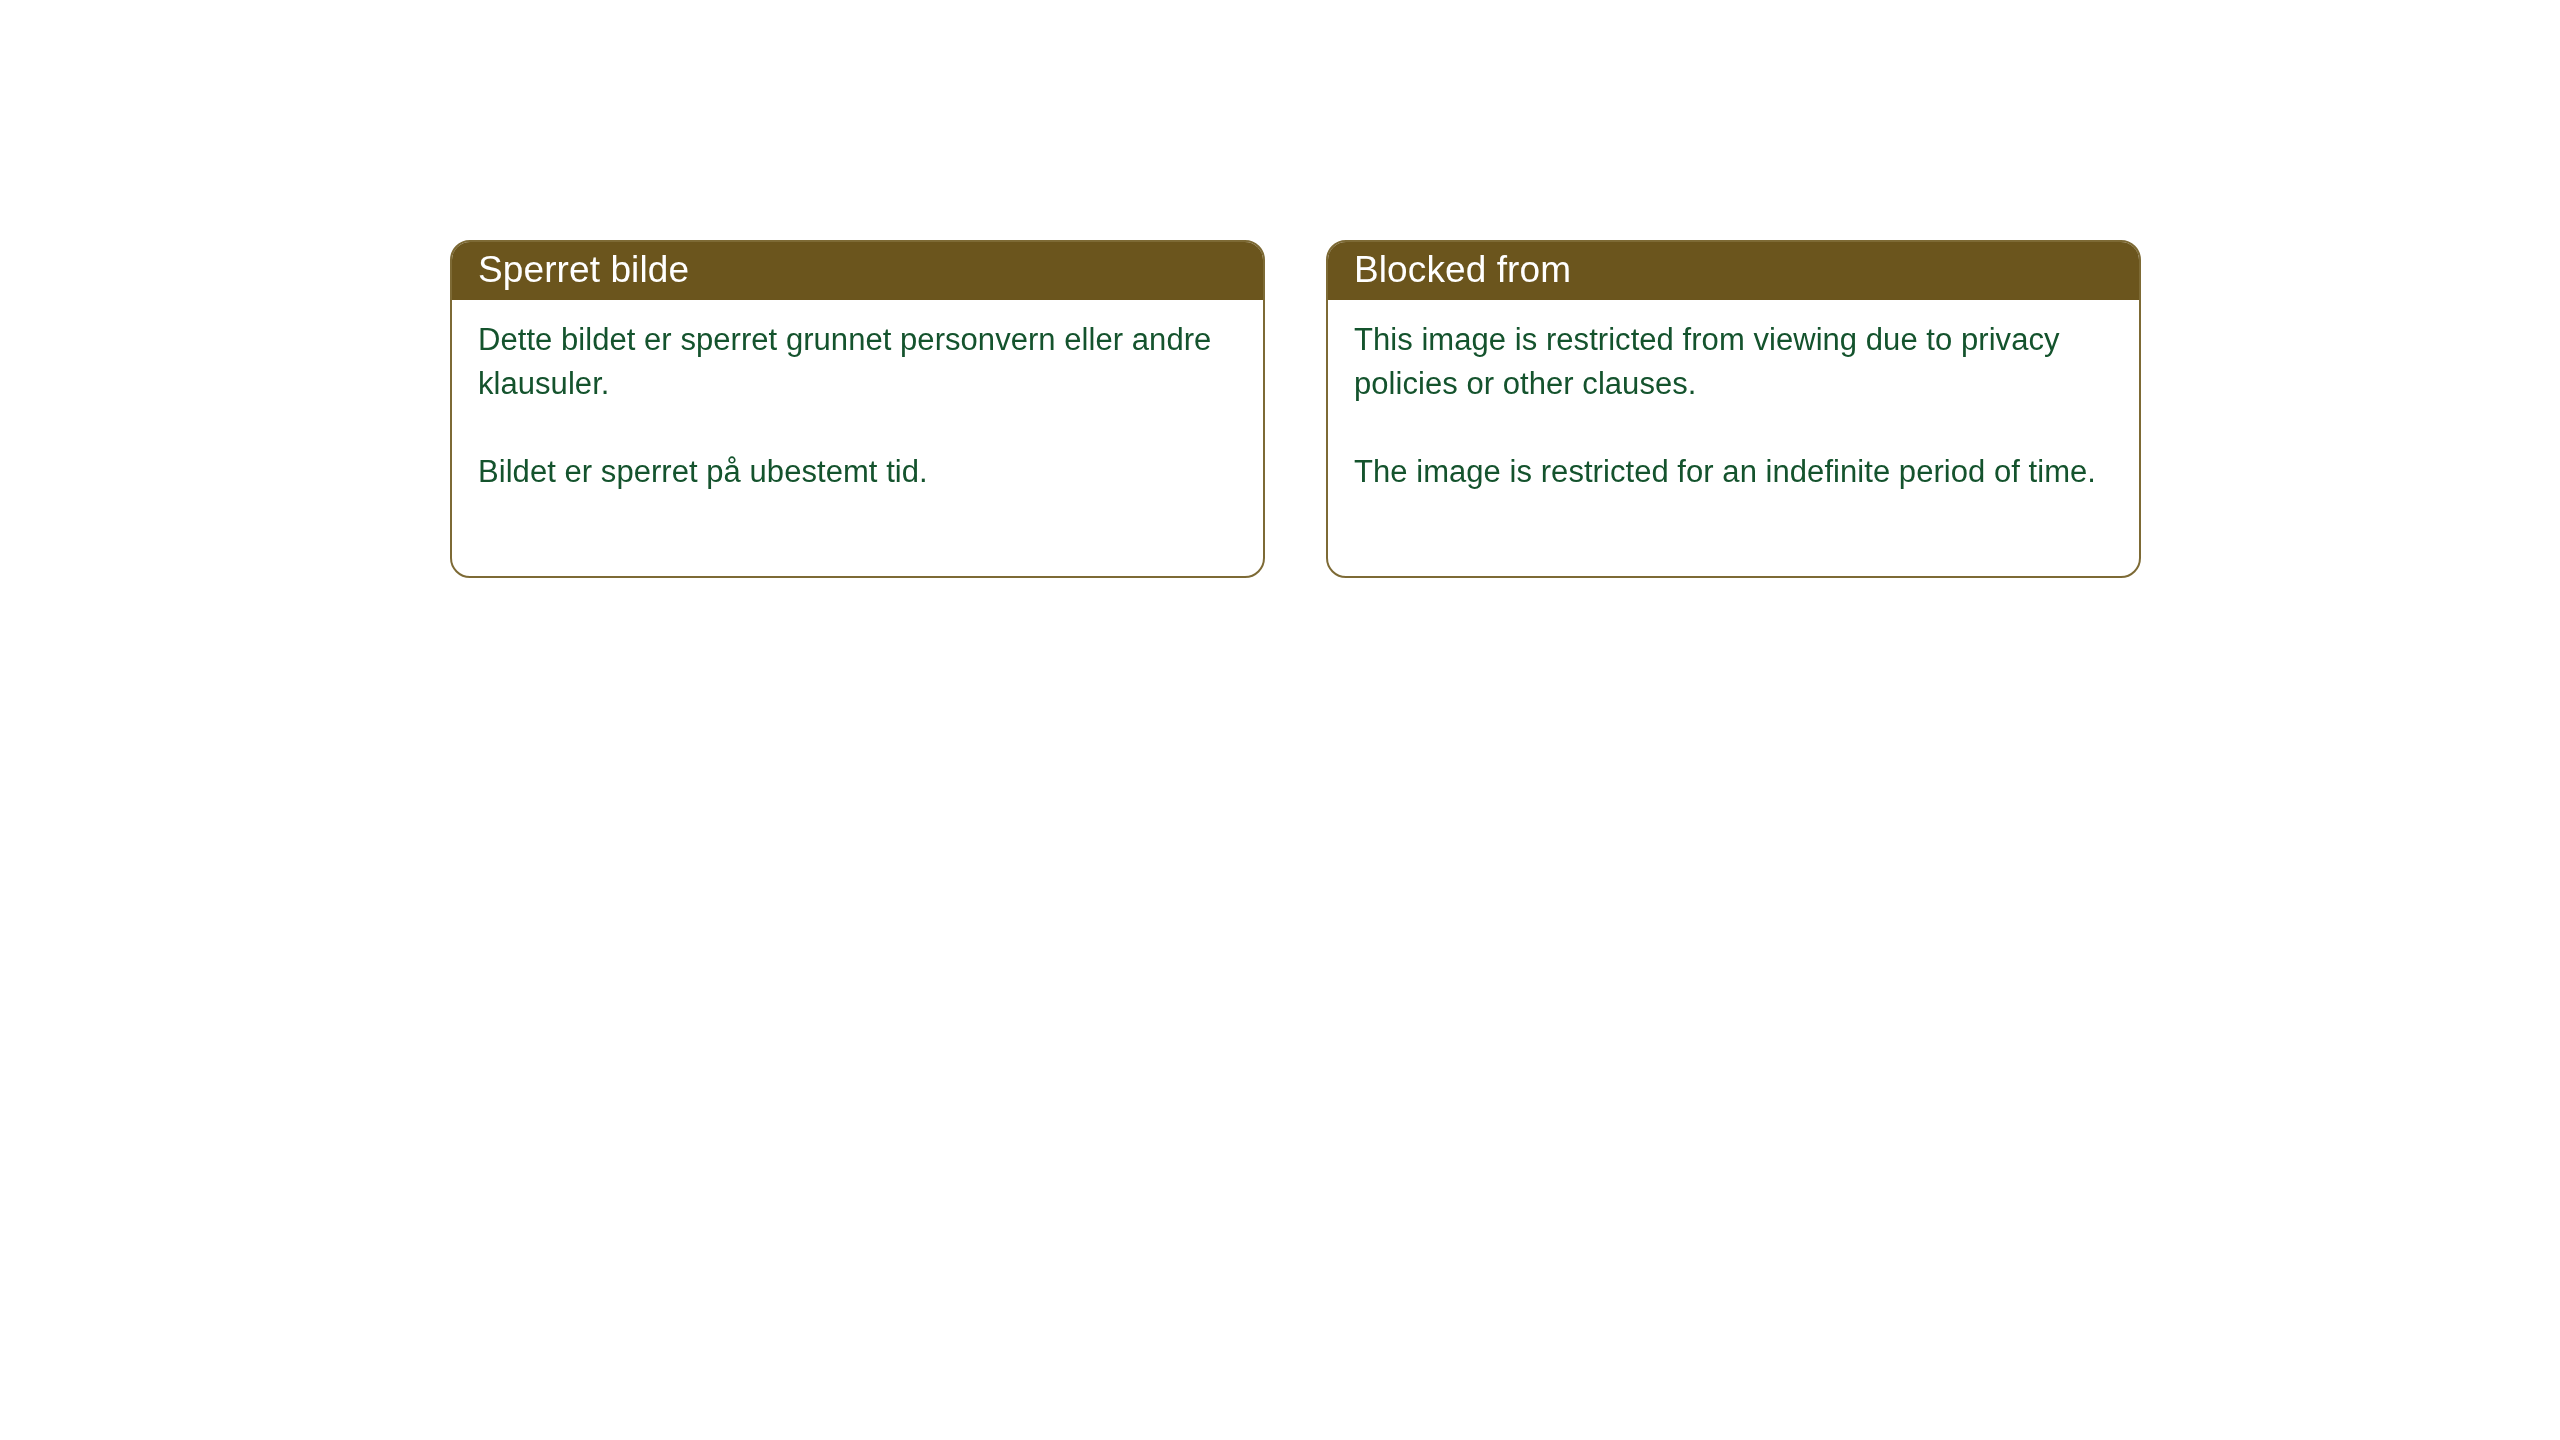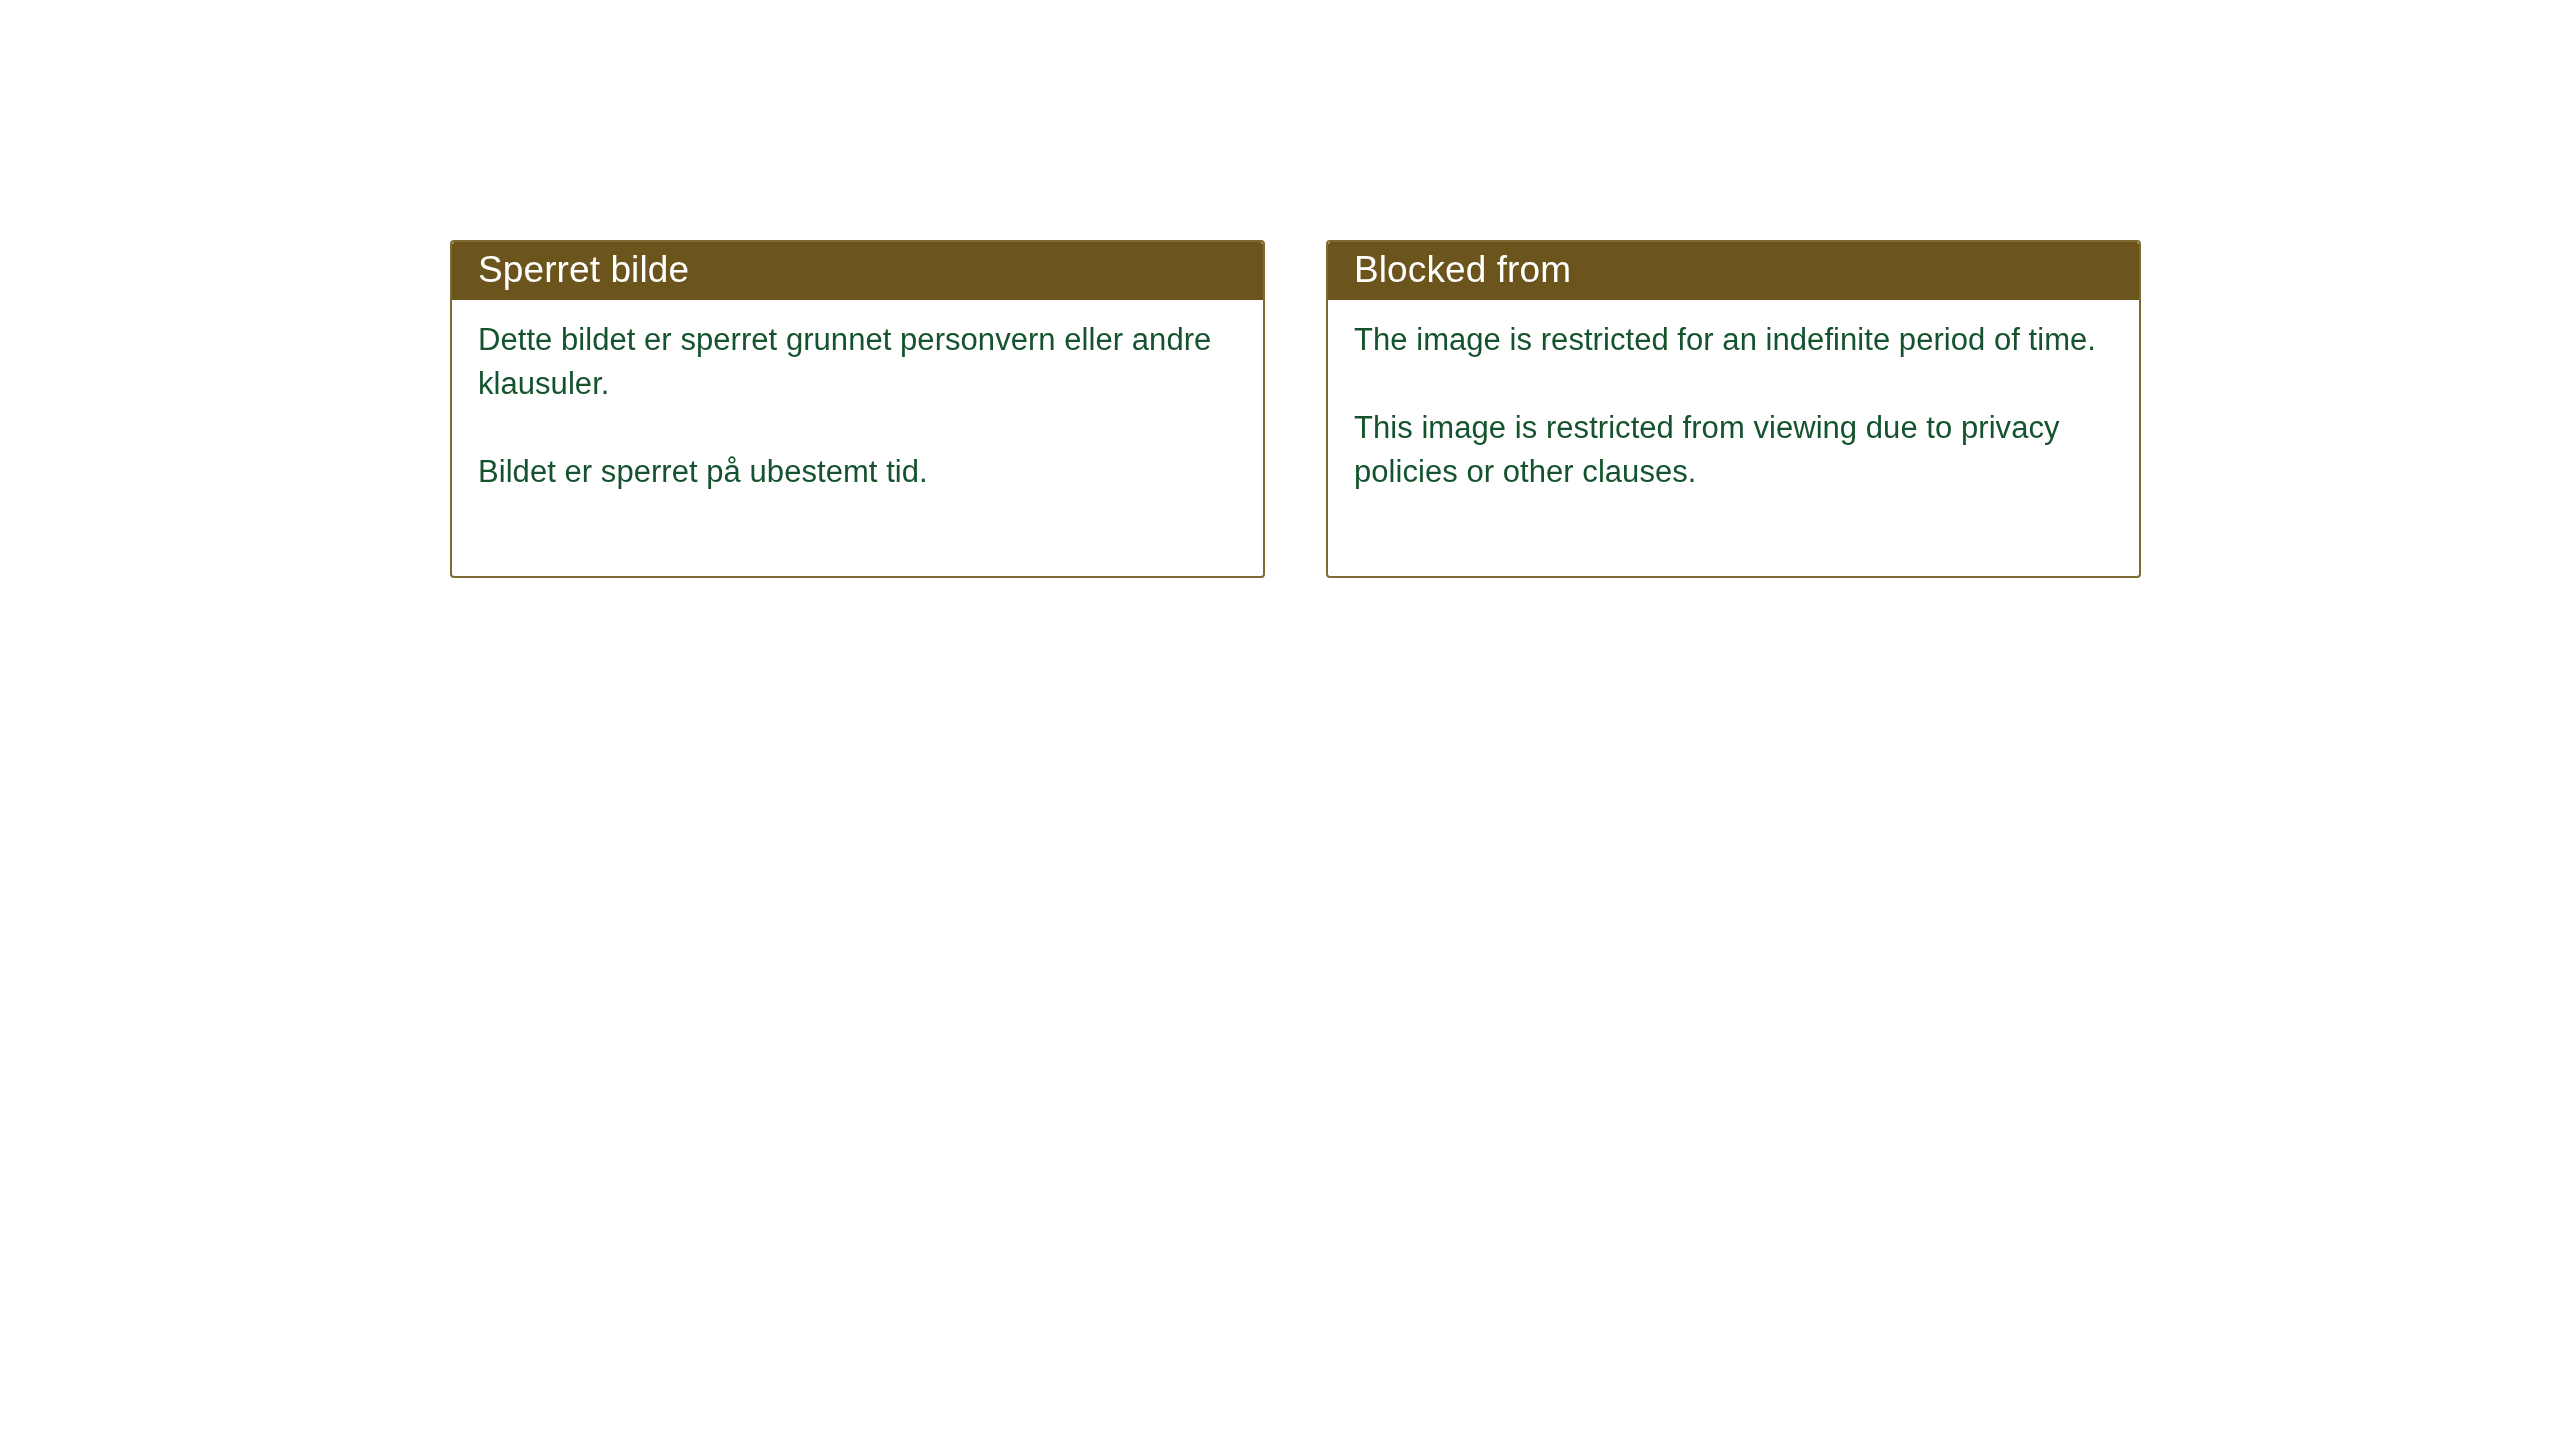--- a/index.html
+++ b/index.html
@@ -32,21 +32,21 @@
     gap: 61px;
   }
 
   .card {
     position: relative;
     width: 815px;
     height: 338px;
     box-sizing: border-box;
     background: #ffffff;
     border: 2px solid #7d6a35;
-    border-radius: 4px;
+    border-radius: 20px;
     display: flex;
     flex-direction: column;
     overflow: hidden;
   }
 
   .card-header {
     flex: 0 0 auto;
     height: 60px;
     background: #6b551d;
     border-top-left-radius: 10px;
@@ -101,19 +101,19 @@
         <p class="card-paragraph">Dette bildet er sperret grunnet personvern eller andre klausuler.</p>
         <p class="card-paragraph">Bildet er sperret på ubestemt tid.</p>
       </div>
     </section>
 
     <section class="card">
       <header class="card-header">
         <h2 class="card-title">Blocked from</h2>
       </header>
       <div class="card-body">
+        <p class="card-paragraph">This image is restricted from viewing due to privacy policies or other clauses.</p>
         <p class="card-paragraph">The image is restricted for an indefinite period of time.</p>
-        <p class="card-paragraph">This image is restricted from viewing due to privacy policies or other clauses.</p>
       </div>
     </section>
 
   </div>
 </div>
 
 </body></html>

